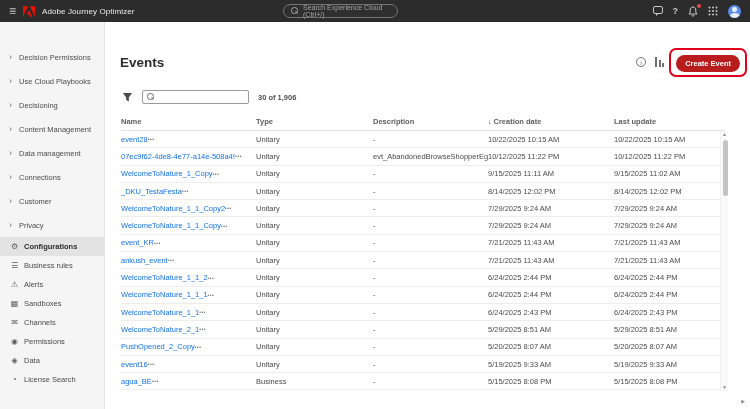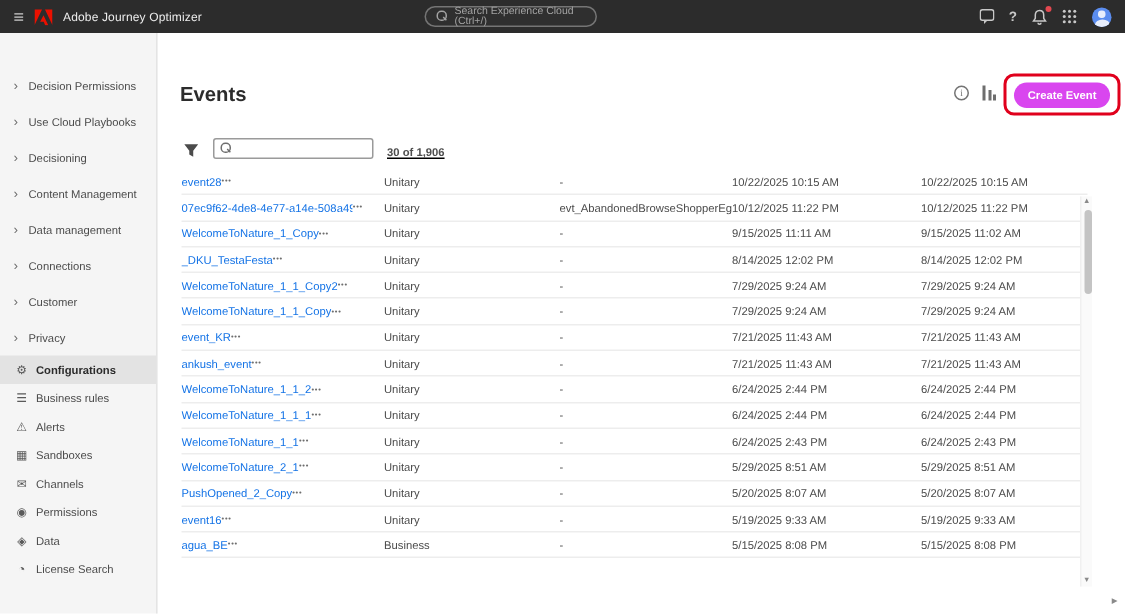--- a/index.html
+++ b/index.html
@@ -39,24 +39,24 @@
 
   
   .main { position:absolute; left:106px; top:22px; right:0; bottom:0; background:#fff;padding-left:20px; }
   .page-header { position:absolute; left:14px; right:10px; top:28px; height:24px; display:flex; align-items:center; justify-content:space-between; }
   .page-title { font-size:13.5px; font-weight:bold; color:#2c2c2c; }
   .header-actions { display:flex; align-items:center; gap:9px; }
   .info-icon { width:10px; height:10px; border:1px solid #747474; border-radius:50%; font-size:6.5px; color:#747474; display:flex; align-items:center; justify-content:center; cursor:pointer; font-family:"Liberation Serif",serif; }
   .cols-icon { display:flex; align-items:flex-end; gap:1.5px; cursor:pointer; height:10px; }
   .cols-icon i { width:2px; background:#6e6e6e; display:block; }
   .btn-wrap { position:relative; margin-left:3px; }
-  .create-btn { background:#d946ef; color:#fff; border:none; border-radius:9px; height:17px; padding:0 9px; font-size:7.5px; font-weight:bold; cursor:pointer; font-family:inherit; }
+  .create-btn { background:#b91c1c; color:#fff; border:none; border-radius:9px; height:17px; padding:0 9px; font-size:7.5px; font-weight:bold; cursor:pointer; font-family:inherit; }
   .annotation { position:absolute; top:-4px; left:-7px; right:-7px; bottom:-5px; border:2.5px solid #e0001c; border-radius:7px; pointer-events:none; }
 
-  .toolbar { position:absolute; left:16px; top:66px; height:18px; display:flex; align-items:flex-end; gap:9px;text-decoration:underline; }
+  .toolbar { position:absolute; left:16px; top:66px; height:18px; display:flex; align-items:center; gap:9px; }
   .filter-btn { cursor:pointer; display:flex; }
   .search-box { width:107px; height:14px; border:1px solid #9a9a9a; border-radius:2px; display:flex; align-items:center; gap:3px; padding:0 4px; background:#fff; color:#6e6e6e; }
   .search-box input { border:none; outline:none; width:100%; font-size:7px; background:transparent; font-family:inherit; }
   .count { font-size:7.5px; font-weight:bold; color:#4f4f4f; }
 
   
   .table { position:absolute; left:15px; right:25px; top:91px; }
   .thead, .trow { display:grid; grid-template-columns:135px 117px 115px 126px 1fr; align-items:center; }
   .thead { height:18px; border-bottom:1px solid #e2e2e2; font-size:7.5px; font-weight:bold; color:#5e5e5e; }
   .th { cursor:pointer; display:flex; align-items:center; gap:2px; }
@@ -216,20 +216,30 @@
         </svg>
     </span>
     <div class="search-box">
       <span class="mag"></span>
       <input style="">
     </div>
     <span class="count">30 of 1,906</span>
   </div>
 
   <div class="table">
+    <div class="thead">
+      <div class="th">Name</div>
+      <div class="th">Type</div>
+      <div class="th">Description</div>
+      <div class="th">
+        <span class="sort-arrow">↓</span>
+        <span>Creation date</span>
+      </div>
+      <div class="th">Last update</div>
+    </div>
 
     <div class="tbody">
         <div class="trow">
     <div class="cell name-cell">
       <span class="link">event28</span>
       <span class="more">•••</span>
     </div>
     <div class="cell">Unitary</div>
     <div class="cell">-</div>
     <div class="cell">10/22/2025 10:15 AM</div>

